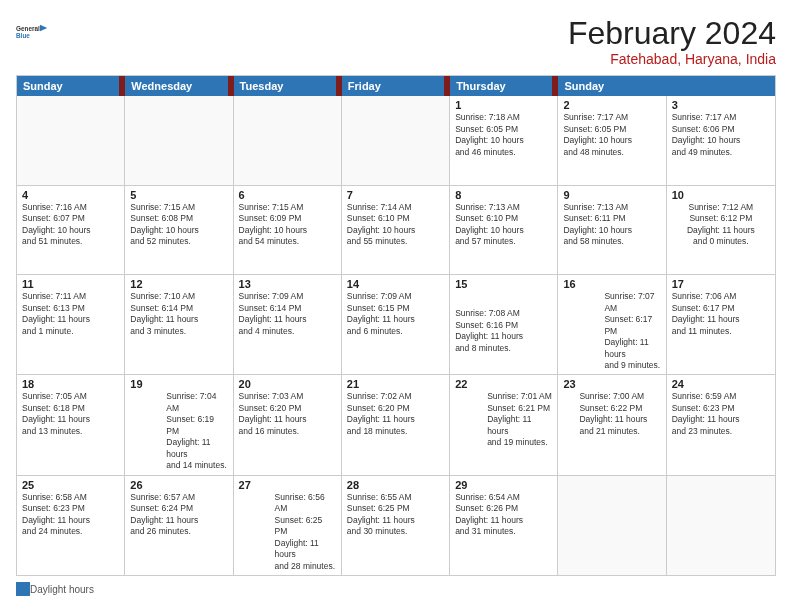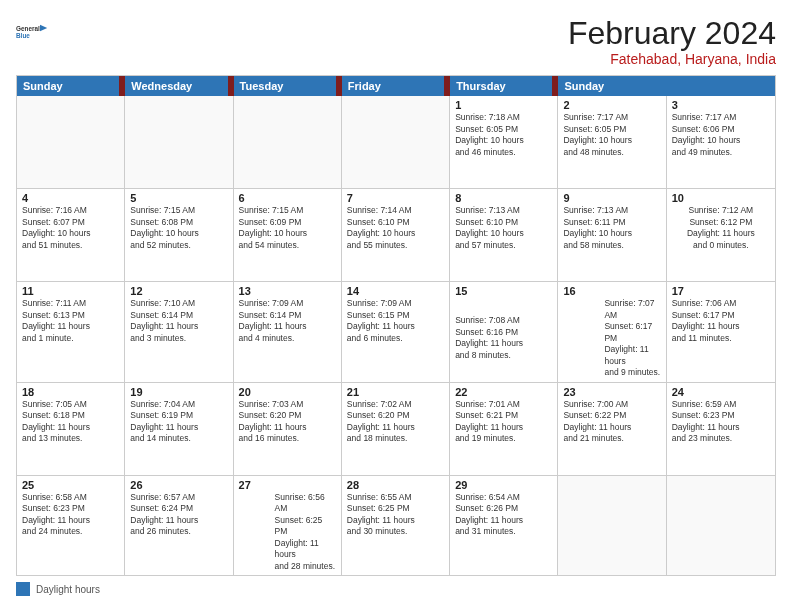--- a/index.html
+++ b/index.html
@@ -95,21 +95,20 @@
       margin-bottom: 1px;
     }
     .day-info {
       font-size: 8.5px;
       color: #333;
       line-height: 1.35;
     }
     .footer {
       display: flex;
       align-items: center;
-      gap: 6px;
       margin-top: 6px;
       font-size: 10px;
       color: #555;
     }
     .legend-box {
       width: 14px;
       height: 14px;
       background: #2e75b6;
       display: inline-block;
     }
@@ -274,49 +273,49 @@
         <div class="cal-row">
           <div class="cal-cell">
             <span class="day-num">18</span>
             <div class="day-info" style="white-space: pre-line;">Sunrise: 7:05 AM
 Sunset: 6:18 PM
 Daylight: 11 hours
 and 13 minutes.</div>
           </div>
           <div class="cal-cell">
             <span class="day-num">19</span>
-            <div class="day-info" style="white-space: pre-line;">Sunrise: 7:04 AM
+            <div class="day-info" style="white-space: pre-line; margin-left: 36px;">Sunrise: 7:04 AM
 Sunset: 6:19 PM
 Daylight: 11 hours
 and 14 minutes.</div>
           </div>
           <div class="cal-cell">
             <span class="day-num">20</span>
             <div class="day-info" style="white-space: pre-line;">Sunrise: 7:03 AM
 Sunset: 6:20 PM
 Daylight: 11 hours
 and 16 minutes.</div>
           </div>
           <div class="cal-cell">
             <span class="day-num">21</span>
             <div class="day-info" style="white-space: pre-line;">Sunrise: 7:02 AM
 Sunset: 6:20 PM
 Daylight: 11 hours
 and 18 minutes.</div>
           </div>
           <div class="cal-cell">
             <span class="day-num">22</span>
-            <div class="day-info" style="white-space: pre-line;">Sunrise: 7:01 AM
+            <div class="day-info" style="white-space: pre-line; margin-left: 32px;">Sunrise: 7:01 AM
 Sunset: 6:21 PM
 Daylight: 11 hours
 and 19 minutes.</div>
           </div>
           <div class="cal-cell">
             <span class="day-num">23</span>
-            <div class="day-info" style="white-space: pre-line;">Sunrise: 7:00 AM
+            <div class="day-info" style="white-space: pre-line; margin-left: 16px;">Sunrise: 7:00 AM
 Sunset: 6:22 PM
 Daylight: 11 hours
 and 21 minutes.</div>
           </div>
           <div class="cal-cell">
             <span class="day-num">24</span>
             <div class="day-info" style="white-space: pre-line;">Sunrise: 6:59 AM
 Sunset: 6:23 PM
 Daylight: 11 hours
 and 23 minutes.</div>

